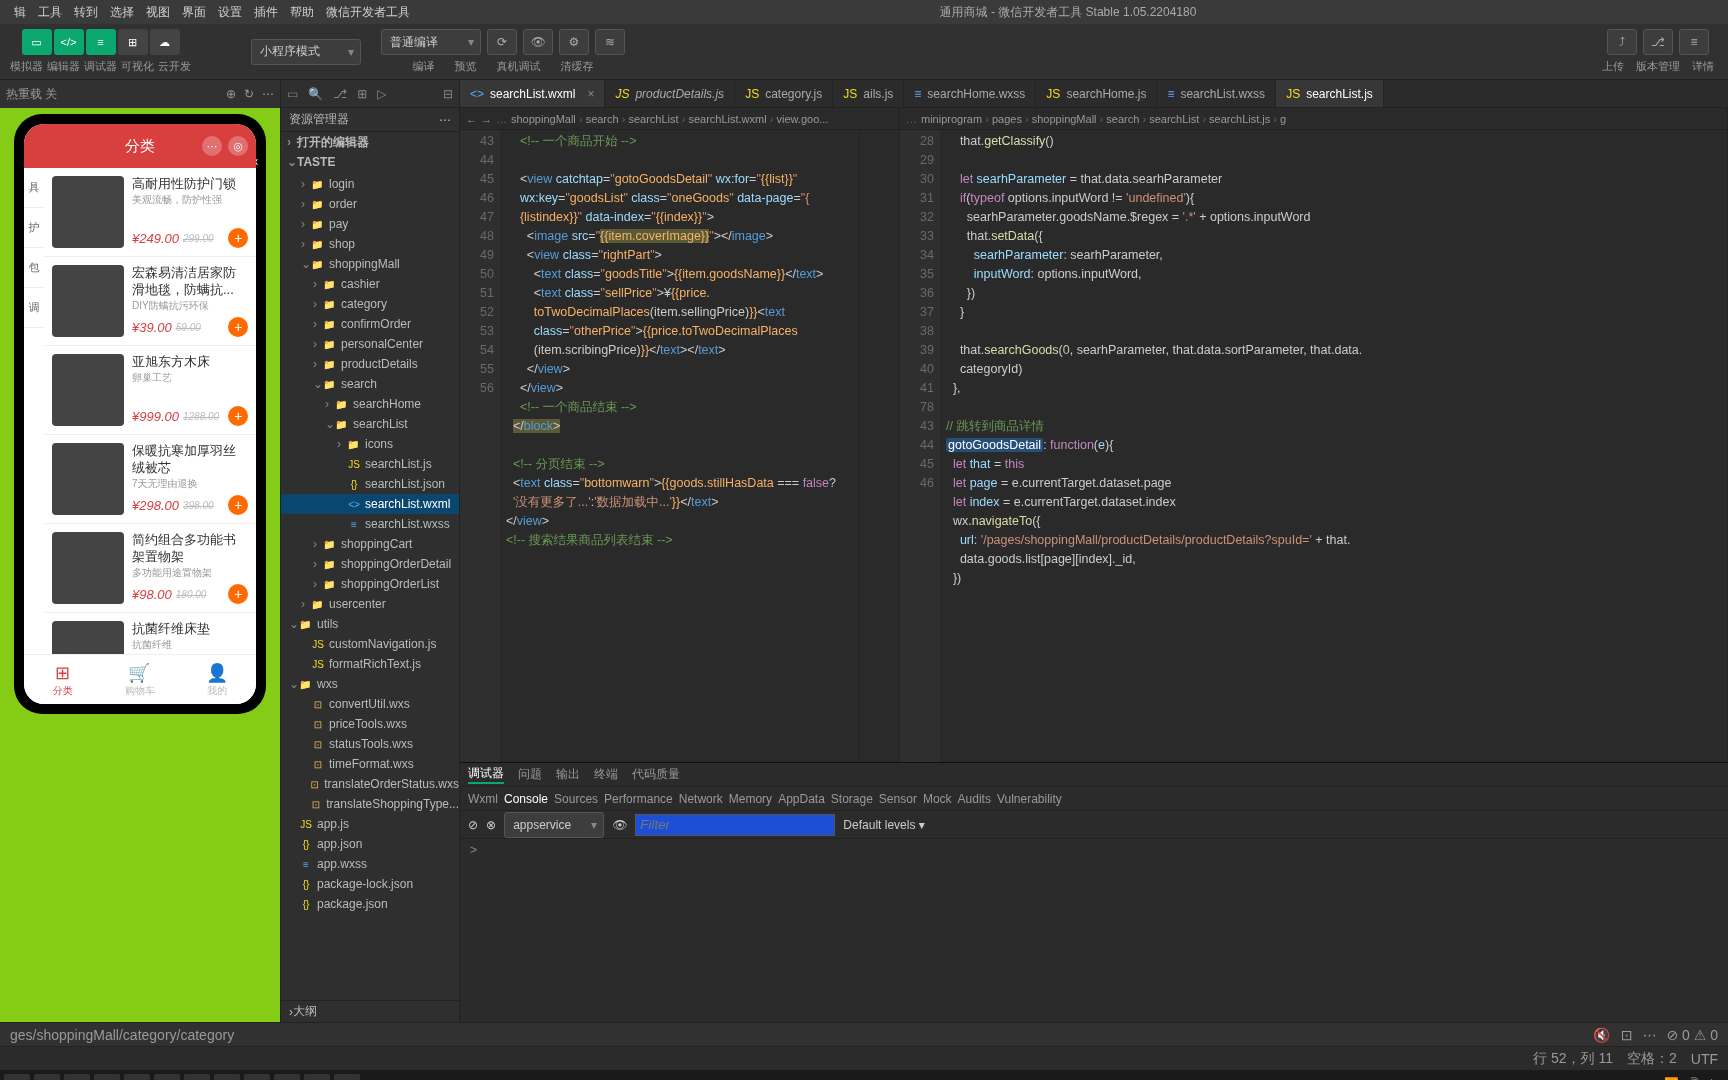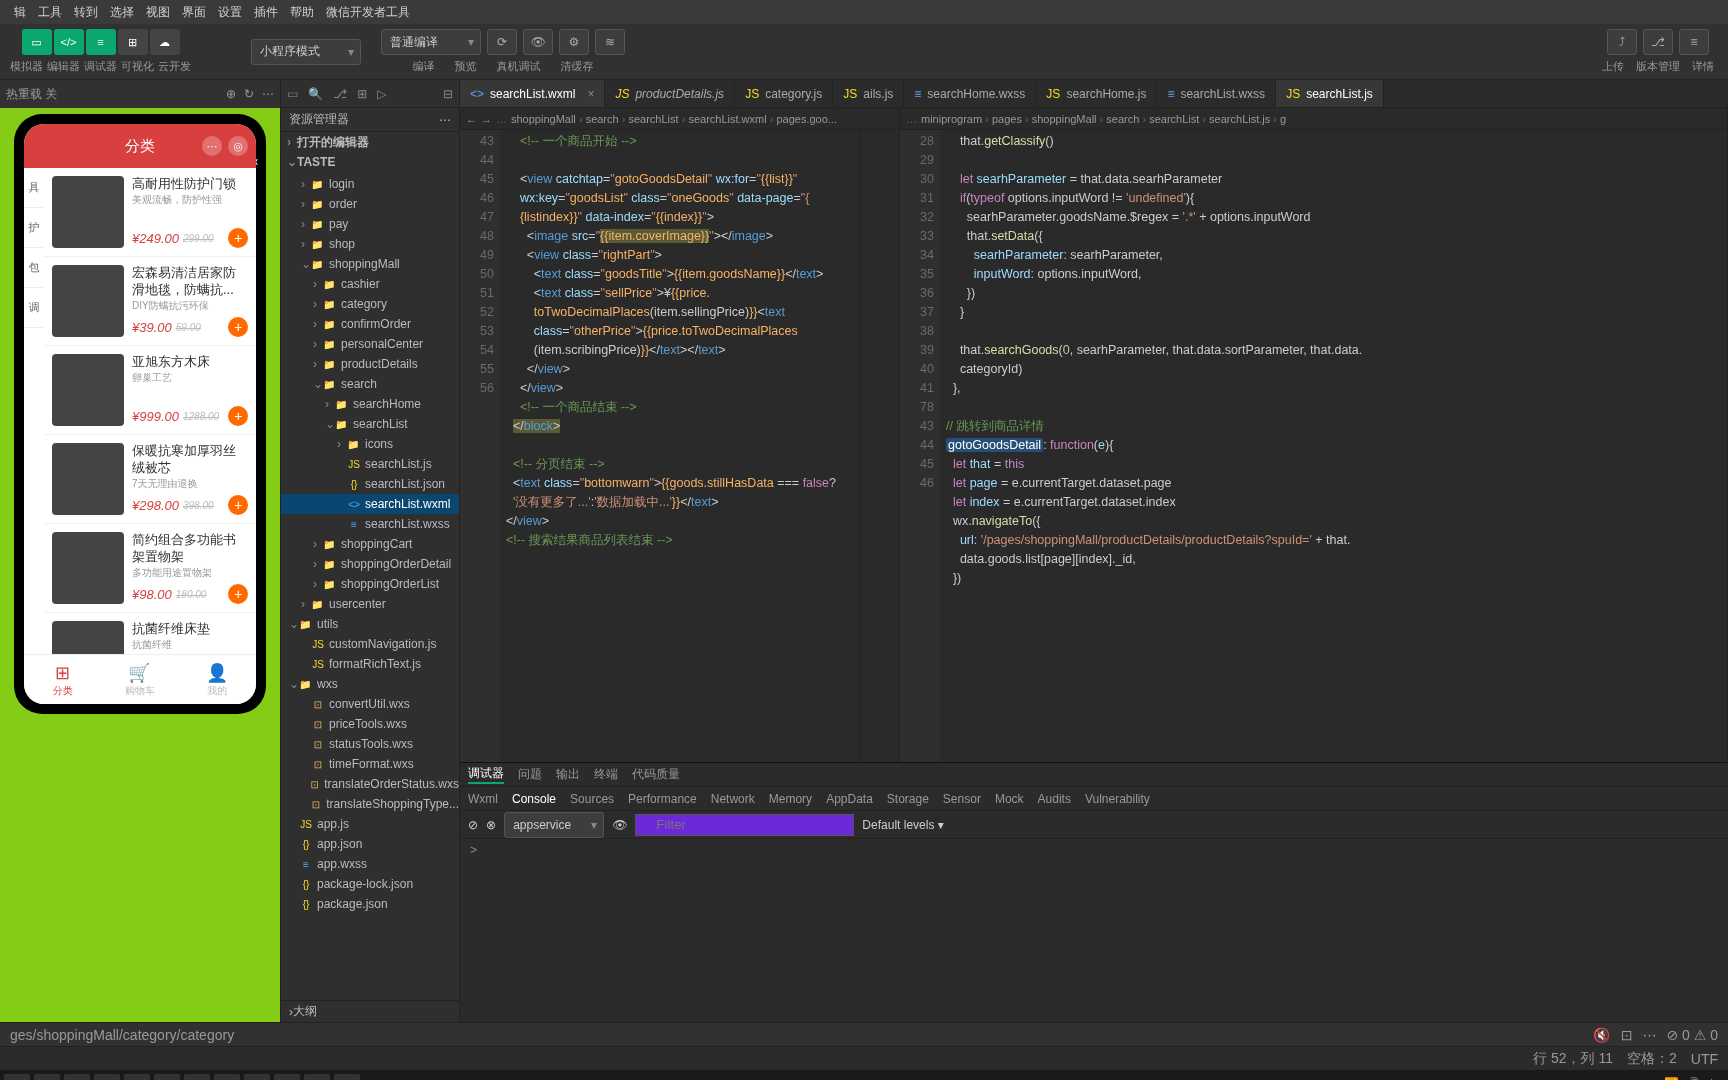--- a/index.html
+++ b/index.html
@@ -81,34 +81,35 @@
 .tok-var{color:#9cdcfe;}
 .tok-b{color:#f7b267;}
 .hl{background:#5a5a36;}
 .selWord{background:#264f78;color:#fff;border-radius:2px;padding:0 2px;}
 .minimap{width:40px;background:#2a2a2a;border-left:1px solid #222;}
 
 .devtools{height:260px;background:#2b2b2b;border-top:1px solid #111;display:flex;flex-direction:column;}
 .dt-tabs{height:24px;display:flex;align-items:center;padding:0 8px;gap:14px;color:#999;border-bottom:1px solid #222;}
 .dt-tabs .t{cursor:pointer;}
 .dt-tabs .t.a{color:#fff;border-bottom:2px solid #0aa86e;}
-.dt-sub{height:24px;display:flex;align-items:center;padding:0 8px;gap:14px;color:#999;border-bottom:1px solid #222;}
+.dt-sub{height:24px;display:flex;align-items:center;padding:0 8px;gap:6px;color:#999;border-bottom:1px solid #222;}
 .dt-sub .t.a{color:#fff;}
 .dt-bar{height:28px;display:flex;align-items:center;padding:0 8px;gap:8px;border-bottom:1px solid #222;}
 .dt-body{flex:1;padding:4px 10px;color:#888;}
 .pathbar{height:24px;background:#313131;display:flex;align-items:center;padding:0 10px;color:#999;font-size:14px;justify-content:space-between;border-top:1px solid #222;}
 .taskbar{height:30px;background:#1a1a1a;display:flex;align-items:center;padding:0 4px;gap:4px;}
 .taskbar .ti{width:26px;height:22px;background:#333;border-radius:2px;}
 .taskbar .weather{margin-left:auto;color:#bbb;font-size:11px;display:flex;align-items:center;gap:6px;}
 </style>
 </head>
 <body>
 
 <div class="menubar">
   <span id="menuitems"><span class="mi">辑</span><span class="mi">工具</span><span class="mi">转到</span><span class="mi">选择</span><span class="mi">视图</span><span class="mi">界面</span><span class="mi">设置</span><span class="mi">插件</span><span class="mi">帮助</span><span class="mi">微信开发者工具</span></span>
+  <span class="title">通用商城 - 微信开发者工具 Stable 1.05.2204180</span>
 </div>
 
 <div class="toolbar">
   <div class="tb-col">
     <div class="tb-btn-grp">
       <div class="tb-btn">▭</div>
       <div class="tb-btn">&lt;/&gt;</div>
       <div class="tb-btn">≡</div>
       <div class="tb-btn gray">⊞</div>
       <div class="tb-btn gray">☁</div>
@@ -465,21 +466,21 @@
  <span class="fico js">JS</span>searchList.js
 </div>
       </div>
     <div class="split">
 
       <div class="pane" style="flex:0 0 440px">
         <div class="crumb">
           <span>←</span>
           <span>→</span>
           <span class="sep">…</span>
-            <span id="crumbL"><span>shoppingMall</span> <span class="sep">›</span> <span>search</span> <span class="sep">›</span> <span>searchList</span> <span class="sep">›</span> <span>searchList.wxml</span> <span class="sep">›</span> <span>pages.goo...</span></span>
+            <span id="crumbL"><span>shoppingMall</span> <span class="sep">›</span> <span>search</span> <span class="sep">›</span> <span>searchList</span> <span class="sep">›</span> <span>searchList.wxml</span> <span class="sep">›</span> <span>view.goo...</span></span>
         </div>
         <div class="codewrap">
           <div class="gut" id="gutL">
               <div>43</div>
               <div></div>
               <div>44</div>
               <div></div>
               <div></div>
               <div>45</div>
               <div>46</div>
@@ -560,21 +561,21 @@
           <span class="t ">Sensor</span>
           <span class="t ">Mock</span>
           <span class="t ">Audits</span>
           <span class="t ">Vulnerability</span>
         </div>
       <div class="dt-bar">
         <span>⊘</span>
         <span>⊗</span>
         <div class="select" style="min-width:100px">appservice</div>
         <span>👁</span>
-        <input style="flex: 0 0 200px; background: #6d28d9; border: 1px solid rgb(85, 85, 85); height: 22px; padding: 0px 20px; color: rgb(204, 204, 204);" placeholder="Filter">
+        <input style="flex: 0 0 200px; background: #1d4ed8; border: 1px solid rgb(85, 85, 85); height: 22px; padding: 0px 4px; color: rgb(204, 204, 204); font-style: italic;" placeholder="Filter">
         <span>Default levels ▾</span>
       </div>
       <div class="dt-body"><span>&gt;</span></div>
     </div>
   </div>
 </div>
 
 <div class="pathbar">
   <span>ges/shoppingMall/category/category</span>
   <span style="display:flex;gap:10px">

